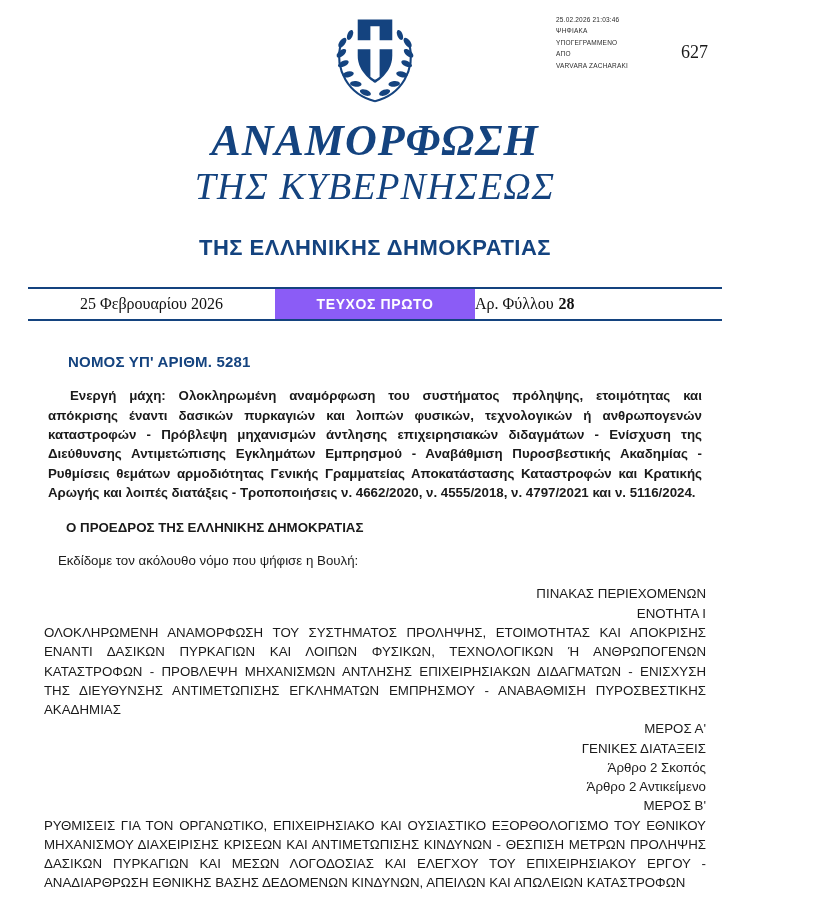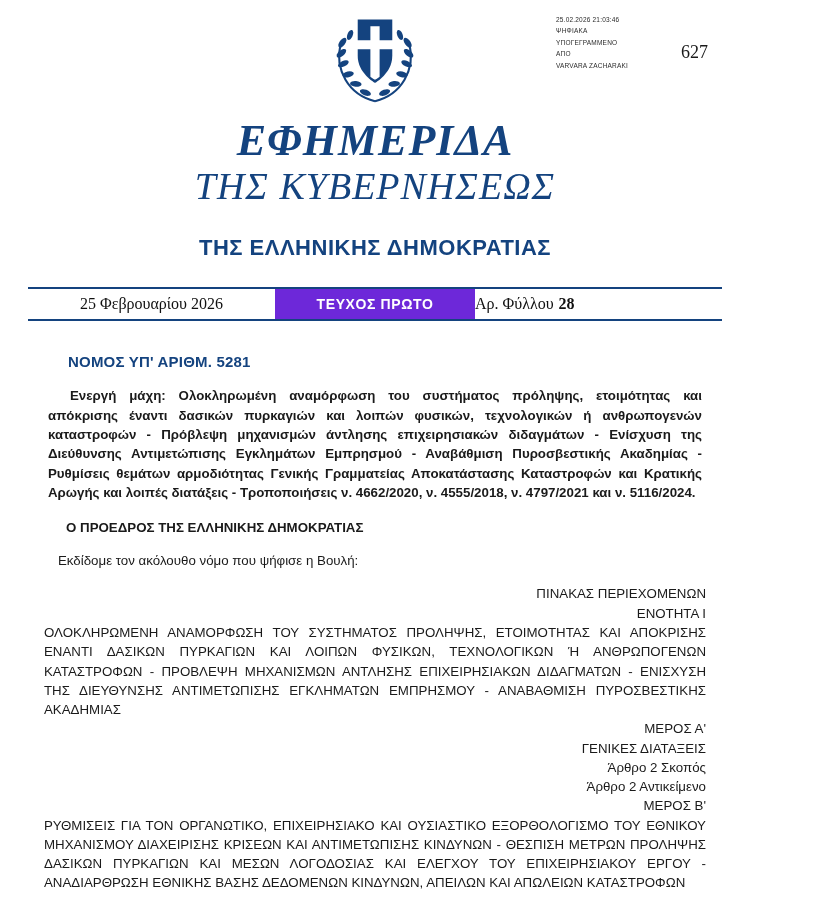--- a/index.html
+++ b/index.html
@@ -100,21 +100,21 @@
     align-items: center;
     font-family: "Liberation Serif", serif;
     font-size: 16px;
     color: #111;
   }
   .issue-date { justify-content: center; }
   .issue-sheet { }
   .issue-sheet b { margin-left: 5px; }
   .issue-type {
     width: 200px;
-    background: #6d28d9;
+    background: #8b5cf6;
     color: #ffffff;
     display: flex;
     align-items: center;
     justify-content: center;
     font-family: "Liberation Sans", sans-serif;
     font-weight: bold;
     font-size: 14px;
     letter-spacing: .6px;
   }
 
@@ -206,21 +206,21 @@
           <ellipse cx="24" cy="26" rx="5.5" ry="2.8" transform="rotate(-68 24 26)"></ellipse>
           <ellipse cx="76" cy="26" rx="5.5" ry="2.8" transform="rotate(68 76 26)"></ellipse>
         </g>
 
         <path d="M32 10 H68 V48 C68 66, 50 76, 50 76 C50 76, 32 66, 32 48 Z" fill="#14437f"></path>
         <path d="M45.2 17 H54.8 V31.4 H69 V41 H54.8 V69.5 C52.5 71.5, 50 72.6, 50 72.6 C50 72.6, 47.5 71.5, 45.2 69.5 V41 H31 V31.4 H45.2 Z" fill="#ffffff"></path>
       </svg>
     </div>
 
     <div class="title-block">
-      <div class="title-line-1">ΕΦΗΜΕΡΙΔΑ</div>
+      <div class="title-line-1">ΑΝΑΜΟΡΦΩΣΗ</div>
       <div class="title-line-2">ΤΗΣ ΚΥΒΕΡΝΗΣΕΩΣ</div>
       <div class="title-line-3">ΤΗΣ ΕΛΛΗΝΙΚΗΣ ΔΗΜΟΚΡΑΤΙΑΣ</div>
     </div>
   </div>
 
   <div class="issue-bar">
     <div class="issue-date">25 Φεβρουαρίου 2026</div>
     <div class="issue-type">ΤΕΥΧΟΣ ΠΡΩΤΟ</div>
     <div class="issue-sheet">
       <span>Αρ. Φύλλου</span>

